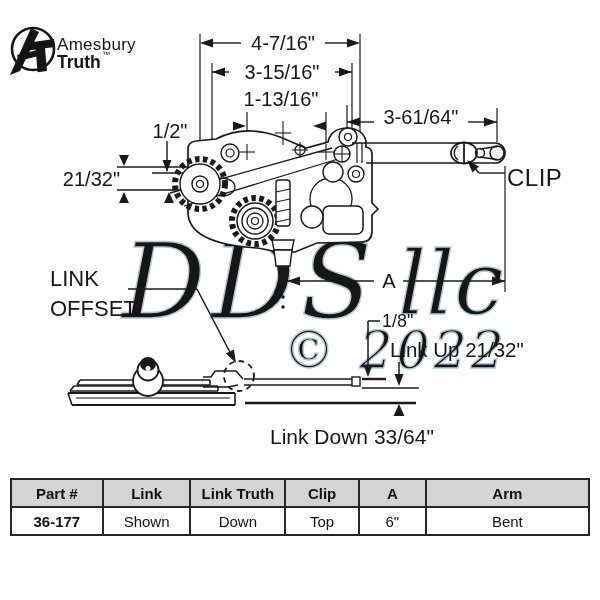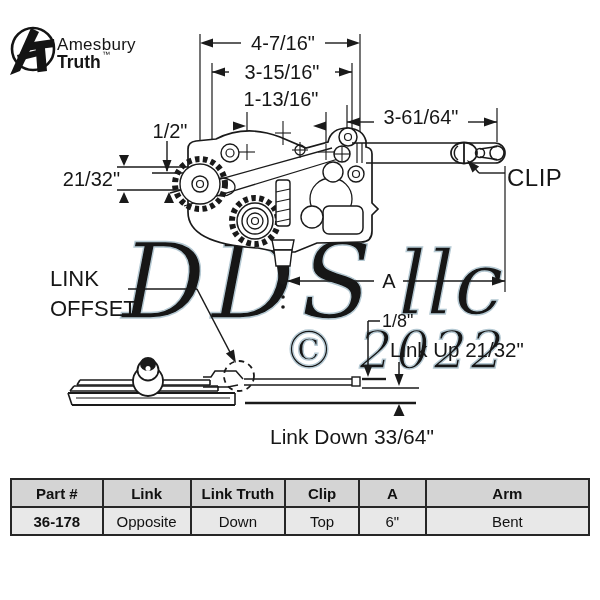--- a/index.html
+++ b/index.html
@@ -243,23 +243,23 @@
     <tr>
       <th>Part #</th>
       <th>Link</th>
       <th>Link Truth</th>
       <th>Clip</th>
       <th>A</th>
       <th>Arm</th>
     </tr>
   </thead>
   <tbody>
-    <tr class="alt">
-      <td class="part">36-178</td>
-      <td>Opposite</td>
+    <tr>
+      <td class="part">36-177</td>
+      <td>Shown</td>
       <td>Down</td>
       <td>Top</td>
       <td>6"</td>
       <td>Bent</td>
     </tr>
   </tbody>
 </table>
 
 </div>
 

